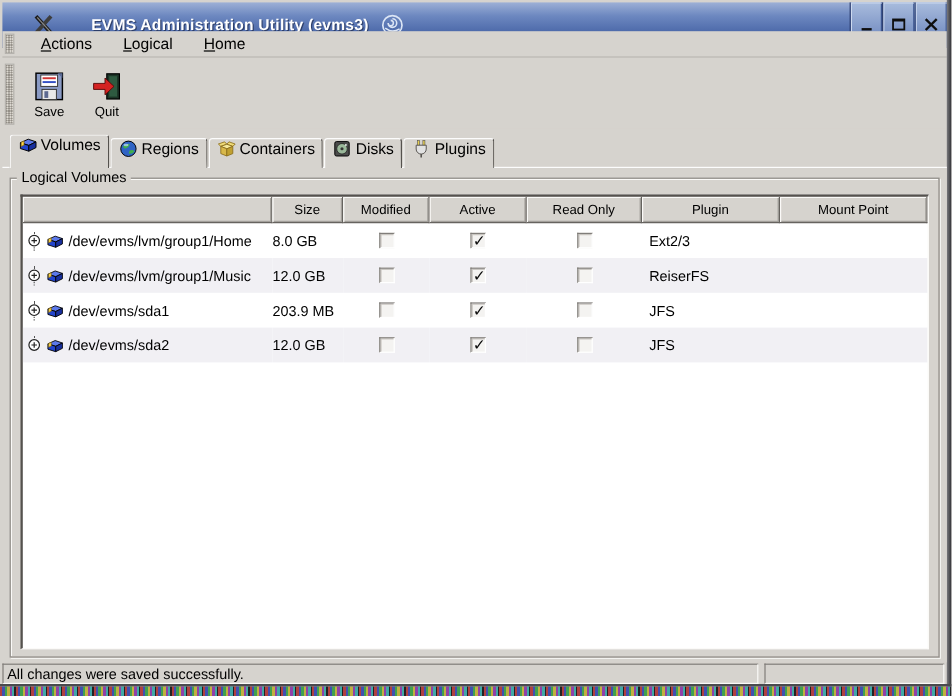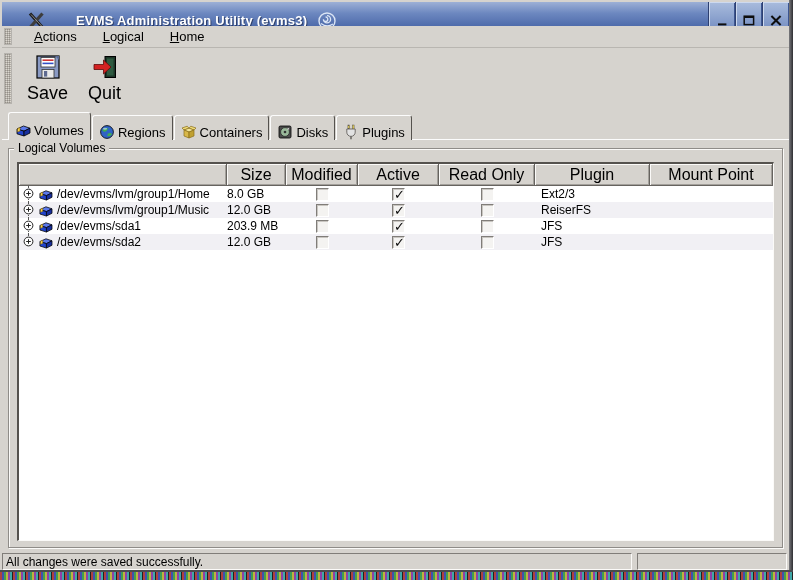--- a/index.html
+++ b/index.html
@@ -33,27 +33,27 @@
                      repeating-linear-gradient(90deg,#c2bfba 0 1px,#eceae6 1px 2px);
     background-blend-mode:multiply;
     border:1px solid #b5b2ad; }
   .menu-item { display:inline-block; padding:2px 6px; margin-left:14px; font-size:13px; cursor:default; }
   .menu-item::first-letter { text-decoration:underline; }
 
   
   .toolbar { position:absolute; left:2px; top:50px; width:787px; height:57px; background:#d6d3ce;
     display:flex; align-items:stretch; }
   .toolbar .grip { margin:3px 2px; }
-  .tool-btn { display:flex; flex-direction:column; align-items:center; justify-content:space-between;
-    gap:2px; padding:3px 7px; margin-left:6px; font-size:18px; }
+  .tool-btn { display:flex; flex-direction:column; align-items:center; justify-content:center;
+    gap:2px; padding:3px 7px; margin-left:6px; font-size:11px; }
   .tool-btn svg { display:block; }
 
   
   .tabbar { position:absolute; left:8px; top:112px; height:28px; display:flex; align-items:flex-end; z-index:3; }
-  .tab { display:flex; align-items:flex-end; gap:3px; background:#d6d3ce;
+  .tab { display:flex; align-items:flex-start; gap:3px; background:#d6d3ce;
     height:25px; padding:0 6px; font-size:13px; white-space:nowrap;
     border-top:1px solid #fcfcfc; border-left:1px solid #fcfcfc; border-right:1px solid #55524e;
     border-radius:3px 3px 0 0; margin-right:1px; }
   .tab.active { height:28px; padding-bottom:2px; z-index:4; box-shadow:0 2px 0 #d6d3ce; }
   .tab svg { flex:none; }
 
   
   .panel { position:absolute; left:2px; top:139px; width:787px; height:413px; background:#d6d3ce;
     border-top:1px solid #fcfcfc; z-index:2; }
   .groupbox { position:absolute; left:6px; right:6px; top:8px; bottom:4px;
@@ -67,24 +67,24 @@
 
   table { border-collapse:separate; border-spacing:0; table-layout:fixed; width:754px; }
   col.c-name  { width:208px; }
   col.c-size  { width:59px; }
   col.c-mod   { width:72px; }
   col.c-act   { width:81px; }
   col.c-ro    { width:96px; }
   col.c-plug  { width:115px; }
   col.c-mount { width:123px; }
 
-  th { height:22px; background:#d6d3ce; font-weight:normal; font-size:16px; text-align:center;
+  th { height:22px; background:#d6d3ce; font-weight:normal; font-size:11px; text-align:center;
     border-right:1px solid #66635f; border-bottom:1px solid #66635f;
     box-shadow:inset 1px 1px 0 #fbfaf8, inset -1px -1px 0 #a3a09b; }
-  td { height:16px; font-size:12px; white-space:nowrap; overflow:hidden; vertical-align:middle; }
+  td { height:29px; font-size:12px; white-space:nowrap; overflow:hidden; vertical-align:middle; }
   tr.row.alt td { background:#f1f0f4; }
   .name-cell { display:flex; align-items:center; height:16px; padding-left:3px; }
   .size-cell { padding-right:8px; }
   .plugin-cell { text-align:left; padding-left:6px; }
   .mount-cell { padding-left:6px; }
 
   .tree { position:relative; width:14px; height:16px; flex:none; }
   .tree::before { content:''; position:absolute; left:6px; top:0; bottom:0; border-left:1px dotted #555; }
   tr.row.last .tree::before { bottom:8px; }
   .tree svg { position:absolute; left:1px; top:2px; }

